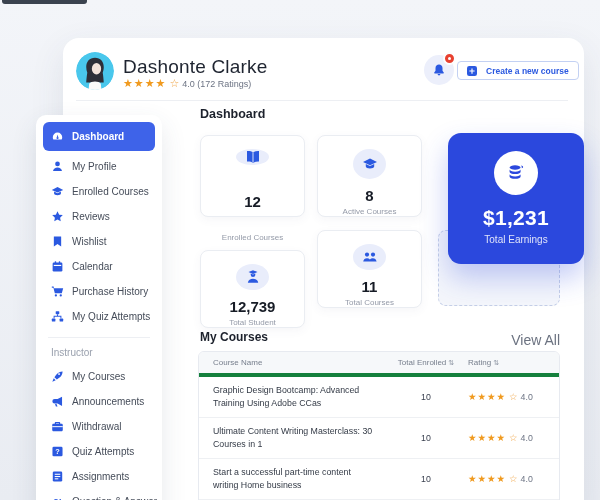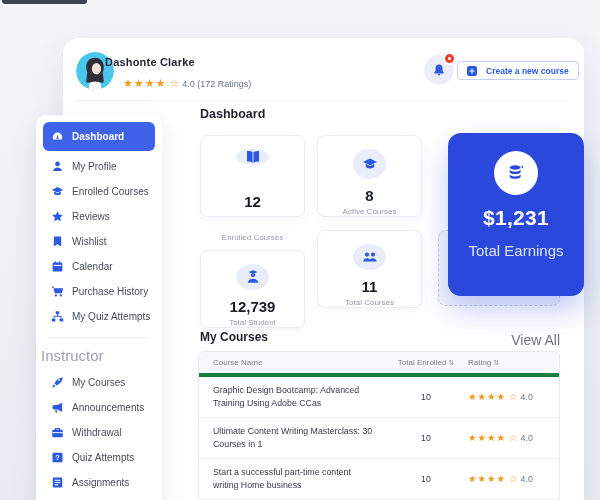--- a/index.html
+++ b/index.html
@@ -11,21 +11,21 @@
 
   
   .top-strip { left:2px; top:0; width:85px; height:4px; background:#3b434f; border-radius:0 0 3px 3px; }
 
   
   .panel { left:63px; top:38px; width:521px; height:480px; background:#fff;
            border-radius:16px; box-shadow:0 12px 34px rgba(60,72,100,.10); }
 
   
   .avatar { left:76px; top:52px; width:38px; height:38px; border-radius:50%; overflow:hidden; }
-  .hdr-name { left:105px; top:56px; font-size:11px; font-weight:700; color:#1e2430; letter-spacing:.2px; }
+  .hdr-name { left:123px; top:56px; font-size:19px; font-weight:400; color:#1e2430; letter-spacing:.2px; }
   .hdr-rating { left:123px; top:78px; font-size:9px; color:#6d7484; display:flex; align-items:center; gap:3px; }
   .stars { color:#f09a1f; font-size:11px; letter-spacing:1px; line-height:1; }
   .star-off { color:#f0a94f; font-size:11px; line-height:1; }
   .bell-wrap { left:424px; top:55px; width:30px; height:30px; border-radius:50%; background:#eceffb;
                display:flex; align-items:center; justify-content:center; color:#2b59e0; }
   .bell-badge { position:absolute; right:-2px; top:-3px; width:13px; height:13px; border-radius:50%;
                 background:#e8402f; border:2px solid #fdfdfe; display:flex; align-items:center; justify-content:center; }
   .bell-badge::after { content:""; width:3px; height:3px; border-radius:50%; background:#fff; }
   .create-btn { left:457px; top:61px; height:19px; padding:0 9px; background:#fff;
                 border:1px solid #c3d1f3; border-radius:4px; display:flex; align-items:center; gap:9px;
@@ -35,42 +35,42 @@
   
   .sidebar { left:36px; top:115px; width:126px; height:410px; background:#fff; border-radius:10px;
              box-shadow:0 10px 26px rgba(60,72,100,.12); padding:7px 0 0; }
   .side-item { display:flex; align-items:center; gap:8px; height:25px; padding:0 0 0 15px;
                font-size:10px; color:#454c59; cursor:pointer; }
   .side-item .ico { width:13px; height:13px; color:#2b59e0; flex:0 0 13px; display:flex; }
   .side-item.active { background:#3e63e9; color:#fff; height:29px; margin:0 7px 3px; border-radius:6px;
                       padding-left:8px; font-weight:700; }
   .side-item.active .ico { color:#fff; }
   .side-divider { height:1px; background:#edeff3; margin:8px 12px 7px; }
-  .side-section { font-size:15px; color:#9aa1ae; padding:2px 0 6px 5px; }
+  .side-section { font-size:10px; color:#9aa1ae; padding:2px 0 6px 15px; }
   .ico svg { width:100%; height:100%; }
 
   
   .content-title { left:200px; top:107px; font-size:12.5px; font-weight:700; color:#1c212c; }
   .stat-card { width:105px; background:#fff; border:1px solid #eaedf2; border-radius:8px;
                box-shadow:0 3px 10px rgba(70,80,110,.05); display:flex; flex-direction:column;
                align-items:center; }
   .stat-ico { width:33px; height:33px; border-radius:50%; background:#e9edfb; color:#2b59e0;
               display:flex; align-items:center; justify-content:center; margin-top:13px; }
   .stat-ico svg { width:16px; height:16px; }
   .stat-val { font-size:15px; font-weight:700; color:#171c26; margin-top:8px; }
   .stat-lbl { font-size:8px; color:#949aa8; margin-top:3px; }
   .dashed-slot { left:438px; top:230px; width:122px; height:76px; border:1.5px dashed #c5cfe7;
                  border-radius:8px; background:#f4f6fb; }
-  .earn-card { left:448px; top:133px; width:136px; height:163px; background:#2b48dd; border-radius:13px;
+  .earn-card { left:448px; top:133px; width:136px; height:131px; background:#2b48dd; border-radius:13px;
                box-shadow:0 14px 28px rgba(43,72,221,.28); display:flex; flex-direction:column; align-items:center; }
   .earn-ico { width:44px; height:44px; border-radius:50%; background:#fff; color:#2b48dd;
               display:flex; align-items:center; justify-content:center; margin-top:18px; }
   .earn-ico svg { width:22px; height:22px; }
   .earn-val { font-size:21px; font-weight:700; color:#fff; margin-top:11px; letter-spacing:.3px; }
-  .earn-lbl { font-size:15px; color:rgba(255,255,255,.85); margin-top:12px; }
+  .earn-lbl { font-size:10px; color:rgba(255,255,255,.85); margin-top:4px; }
 
   
   .mc-title { left:200px; top:330px; font-size:12px; font-weight:700; color:#1c212c; }
   .view-all { left:495px; top:332px; width:65px; text-align:right; font-size:14px; color:#6b7280; cursor:pointer; }
   .table { left:198px; top:351px; width:362px; height:160px; border:1px solid #e7eaf0; border-radius:6px 6px 0 0;
            overflow:hidden; background:#fff; }
   .t-head { display:grid; grid-template-columns:185px 84px 1fr; height:25px; background:#f6f8fa;
             border-bottom:4px solid #15803d; align-items:center; font-size:8px; color:#767e8c; }
   .t-head .c1 { padding-left:14px; }
   .t-head .c2 { text-align:center; cursor:pointer; }

